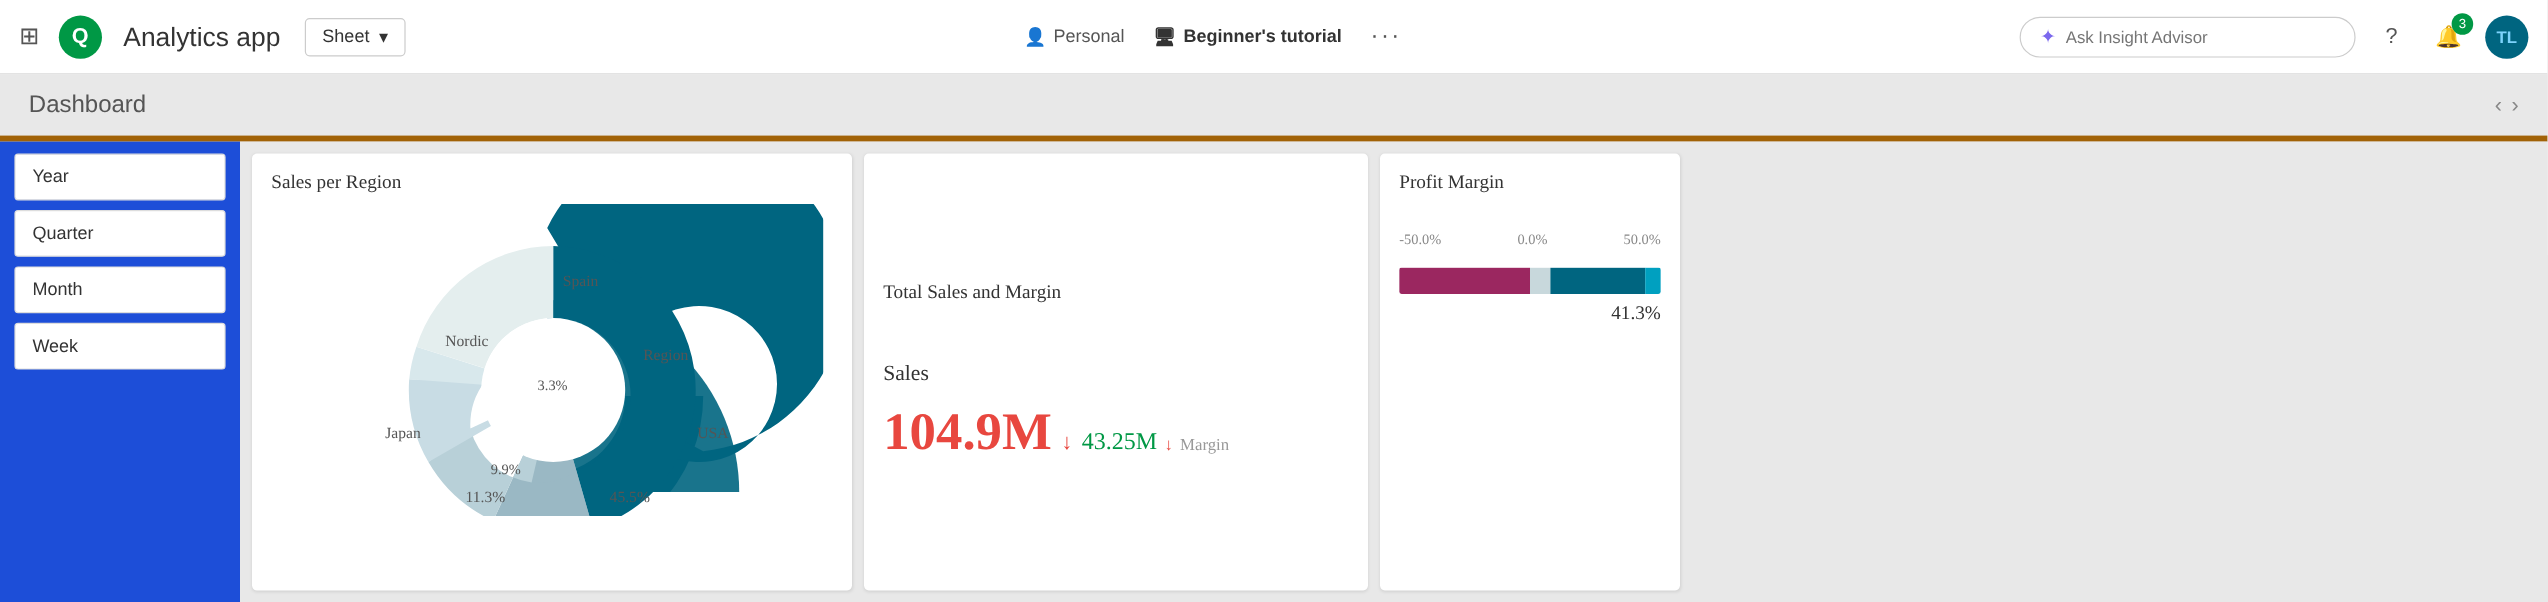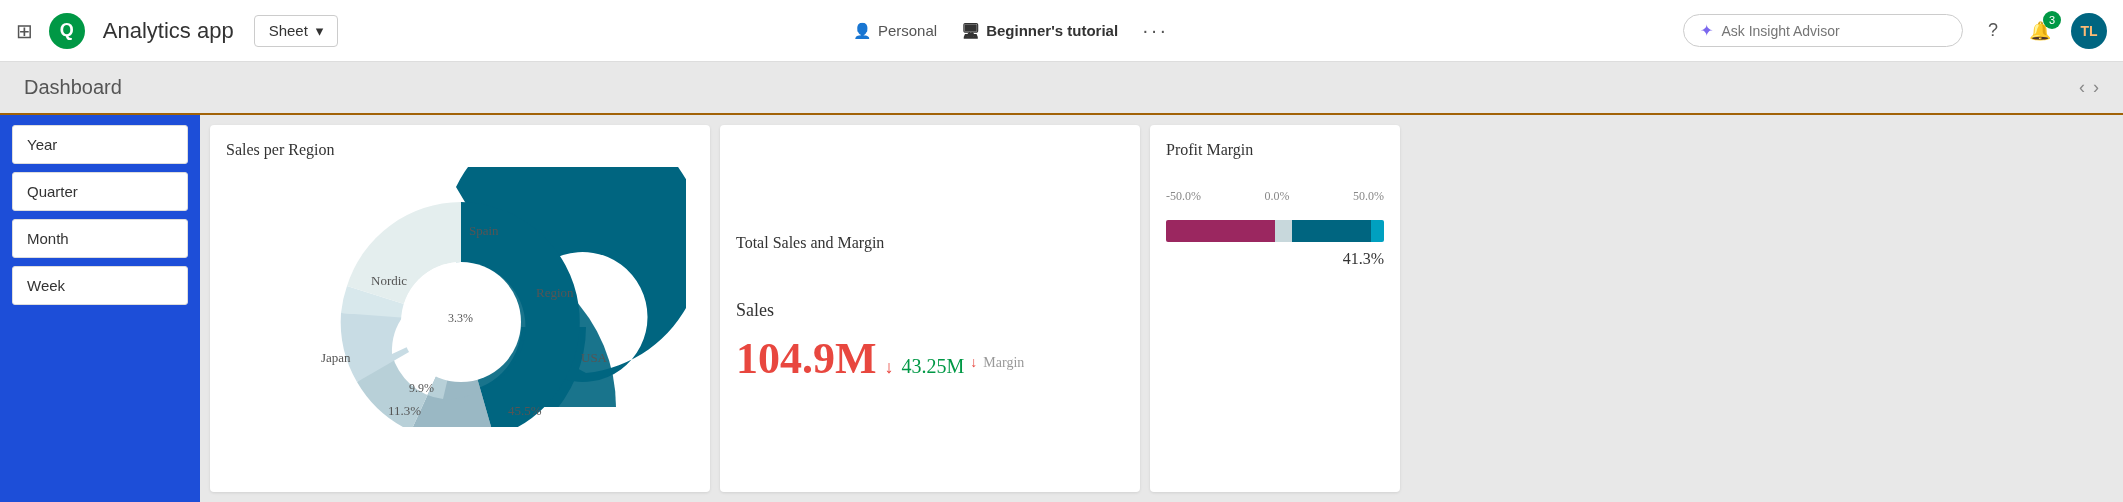--- a/index.html
+++ b/index.html
@@ -35,27 +35,27 @@
       padding: 6px 16px; gap: 8px; background: #fff; width: 280px; cursor: pointer;
     }
     .insight-box input { border: none; outline: none; font-size: 14px; color: #aaa; width: 100%; background: transparent; }
     .insight-icon { color: #7b68ee; font-size: 16px; }
     .nav-icon-btn { width: 36px; height: 36px; border-radius: 50%; display: flex; align-items: center; justify-content: center; color: #555; font-size: 18px; cursor: pointer; position: relative; }
     .nav-icon-btn .badge {
       position: absolute; top: -2px; right: -2px; background: #009845; color: white;
       border-radius: 50%; width: 18px; height: 18px; font-size: 11px;
       display: flex; align-items: center; justify-content: center;
     }
-    .avatar { width: 36px; height: 36px; border-radius: 50%; background: #006580; color: #fdba74; display: flex; align-items: center; justify-content: center; font-size: 14px; font-weight: 600; cursor: pointer; }
+    .avatar { width: 36px; height: 36px; border-radius: 50%; background: #006580; color: #7dd3fc; display: flex; align-items: center; justify-content: center; font-size: 14px; font-weight: 600; cursor: pointer; }
 
     
     .main-area { display: flex; flex-direction: column; height: calc(502px - 62px); }
     .dashboard-header {
       background: #e8e8e8; padding: 14px 24px; display: flex; align-items: center; justify-content: space-between;
-      border-bottom: 2px solid #a16207;
+      border-bottom: 5px solid #a16207;
     }
     .dashboard-title { font-size: 20px; color: #555; font-weight: 400; }
     .nav-arrows { display: flex; gap: 8px; }
     .nav-arrow { font-size: 18px; color: #888; cursor: pointer; }
 
     .content-area { display: flex; flex: 1; gap: 0; }
 
     
     .left-sidebar {
       width: 200px; min-width: 200px; background: #1d4ed8; padding: 10px 12px;
@@ -79,21 +79,21 @@
     .chart-card.small { width: 250px; }
     .chart-title { font-size: 16px; color: #333; font-weight: 500; margin-bottom: 8px; }
 
     
     .donut-container { position: relative; width: 100%; height: 250px; }
 
     
     .sales-card { display: flex; flex-direction: column; justify-content: center; }
     .sales-label { font-size: 18px; color: #333; margin-bottom: 6px; font-weight: 400; }
     .sales-value { font-size: 44px; color: #e8473f; font-weight: 600; }
-    .sales-sub { display: flex; align-items: flex-start; gap: 6px; margin-top: 6px; }
+    .sales-sub { display: flex; align-items: flex-end; gap: 6px; margin-top: 6px; }
     .sales-sub-value { font-size: 20px; color: #009845; }
     .sales-sub-label { font-size: 14px; color: #999; }
 
     
     .profit-card {}
     .profit-scale { display: flex; justify-content: space-between; font-size: 12px; color: #888; margin-bottom: 16px; margin-top: 30px; }
     .profit-bar { height: 22px; display: flex; border-radius: 2px; overflow: hidden; }
     .profit-bar-segment { height: 100%; }
     .profit-pct { text-align: right; font-size: 16px; color: #333; margin-top: 8px; }
   </style>

